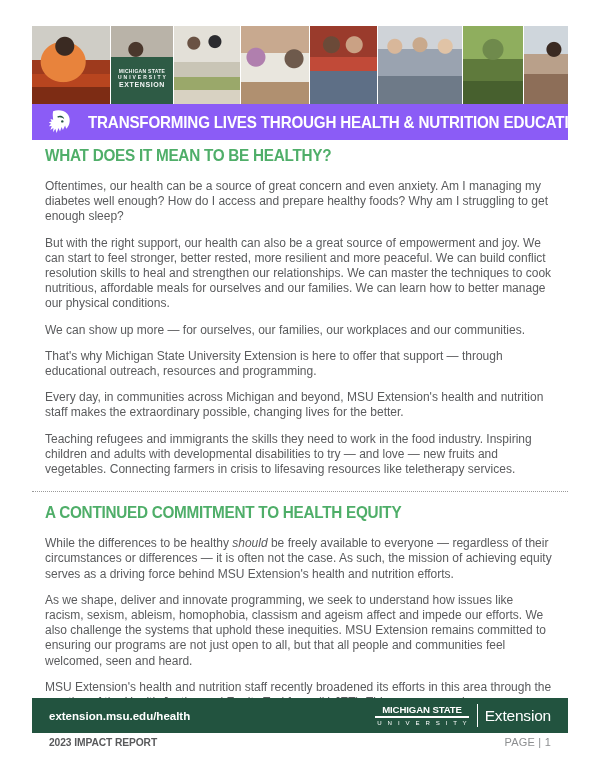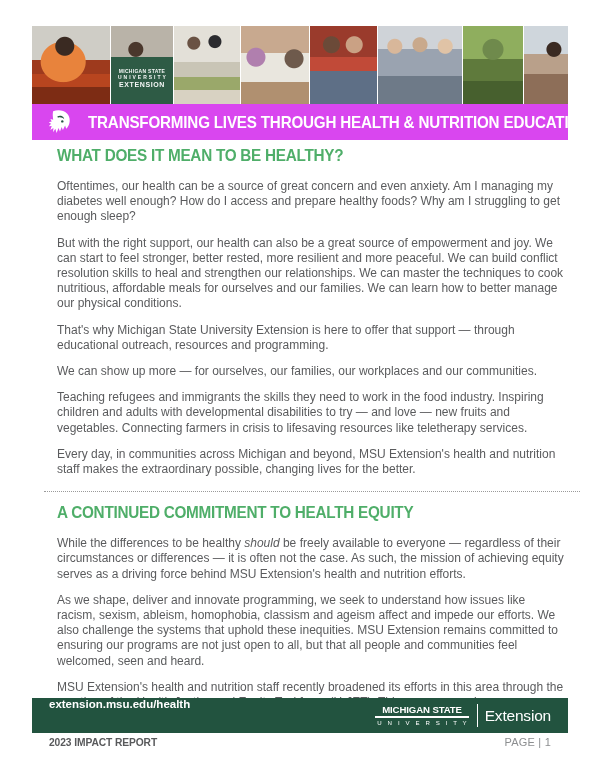--- a/index.html
+++ b/index.html
@@ -88,21 +88,21 @@
   }
   .photo-label .big { font-size: 7px; letter-spacing: .6px; }
 
   
   .title-bar {
     position: absolute;
     left: 32px;
     top: 104px;
     width: 536px;
     height: 36px;
-    background: #d946ef;
+    background: #8b5cf6;
     display: flex;
     align-items: center;
     justify-content: space-between;
   }
   .helmet {
     flex: 0 0 auto;
     margin-left: 17px;
     width: 22px;
     height: 24px;
   }
@@ -113,21 +113,21 @@
     font-weight: bold;
     letter-spacing: -0.2px;
     transform: scaleX(0.92);
     transform-origin: left center;
     white-space: nowrap;
   }
 
   
   .content {
     position: absolute;
-    left: 44px;
+    left: 32px;
     top: 146px;
     width: 536px;
   }
   h2.section-title {
     color: #4fae69;
     font-size: 17px;
     font-weight: bold;
     letter-spacing: -0.3px;
     transform: scaleX(0.9);
     transform-origin: left center;
@@ -153,20 +153,21 @@
 
   
   .footer-bar {
     position: absolute;
     left: 32px;
     top: 698px;
     width: 536px;
     height: 35px;
     background: #22533f;
     display: flex;
+    align-items: center;
     justify-content: space-between;
     padding: 0 17px;
   }
   .footer-url {
     color: #ffffff;
     font-size: 11.5px;
     font-weight: bold;
   }
   .brand-lockup {
     display: flex;
@@ -258,24 +259,24 @@
     </svg>
     <h1>TRANSFORMING LIVES THROUGH HEALTH &amp; NUTRITION EDUCATION</h1>
   </div>
 
   <div class="content">
 
     <h2 class="section-title">WHAT DOES IT MEAN TO BE HEALTHY?</h2>
     <div class="body-block">
       <p class="body first">Oftentimes, our health can be a source of great concern and even anxiety. Am I managing my diabetes well enough? How do I access and prepare healthy foods? Why am I struggling to get enough sleep?</p>
       <p class="body">But with the right support, our health can also be a great source of empowerment and joy. We can start to feel stronger, better rested, more resilient and more peaceful. We can build conflict resolution skills to heal and strengthen our relationships. We can master the techniques to cook nutritious, affordable meals for ourselves and our families. We can learn how to better manage our physical conditions.</p>
+      <p class="body">We can show up more — for ourselves, our families, our workplaces and our communities.</p>
       <p class="body">That's why Michigan State University Extension is here to offer that support — through educational outreach, resources and programming.</p>
-      <p class="body">We can show up more — for ourselves, our families, our workplaces and our communities.</p>
+      <p class="body">Every day, in communities across Michigan and beyond, MSU Extension's health and nutrition staff makes the extraordinary possible, changing lives for the better.</p>
       <p class="body">Teaching refugees and immigrants the skills they need to work in the food industry. Inspiring children and adults with developmental disabilities to try — and love — new fruits and vegetables. Connecting farmers in crisis to lifesaving resources like teletherapy services.</p>
-      <p class="body">Every day, in communities across Michigan and beyond, MSU Extension's health and nutrition staff makes the extraordinary possible, changing lives for the better.</p>
     </div>
 
     <hr class="divider">
 
     <h2 class="section-title">A CONTINUED COMMITMENT TO HEALTH EQUITY</h2>
     <div class="body-block">
       <p class="body first"><span>While the differences to be healthy </span><em>should</em><span> be freely available to everyone — regardless of their circumstances or differences — it is often not the case. As such, the mission of achieving equity serves as a driving force behind MSU Extension's health and nutrition efforts.</span></p>
       <p class="body">As we shape, deliver and innovate programming, we seek to understand how issues like racism, sexism, ableism, homophobia, classism and ageism affect and impede our efforts. We also challenge the systems that uphold these inequities. MSU Extension remains committed to ensuring our programs are not just open to all, but that all people and communities feel welcomed, seen and heard.</p>
       <p class="body">MSU Extension's health and nutrition staff recently broadened its efforts in this area through the creation of the Health Justice and Equity Taskforce (H-JET). This group — made up</p>
     </div>

